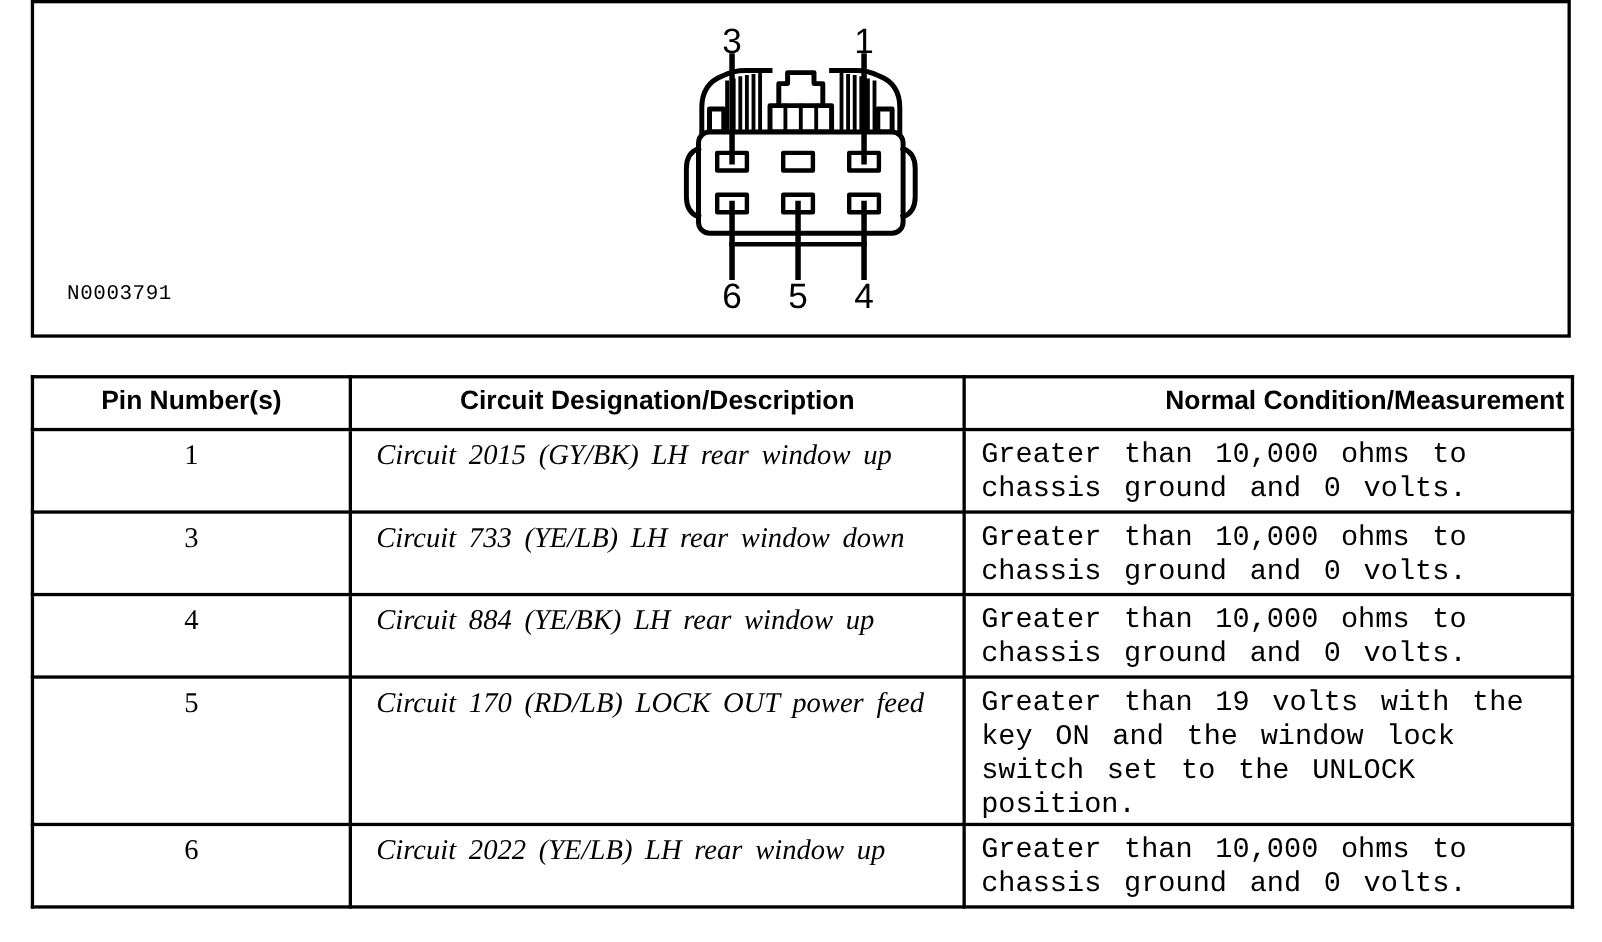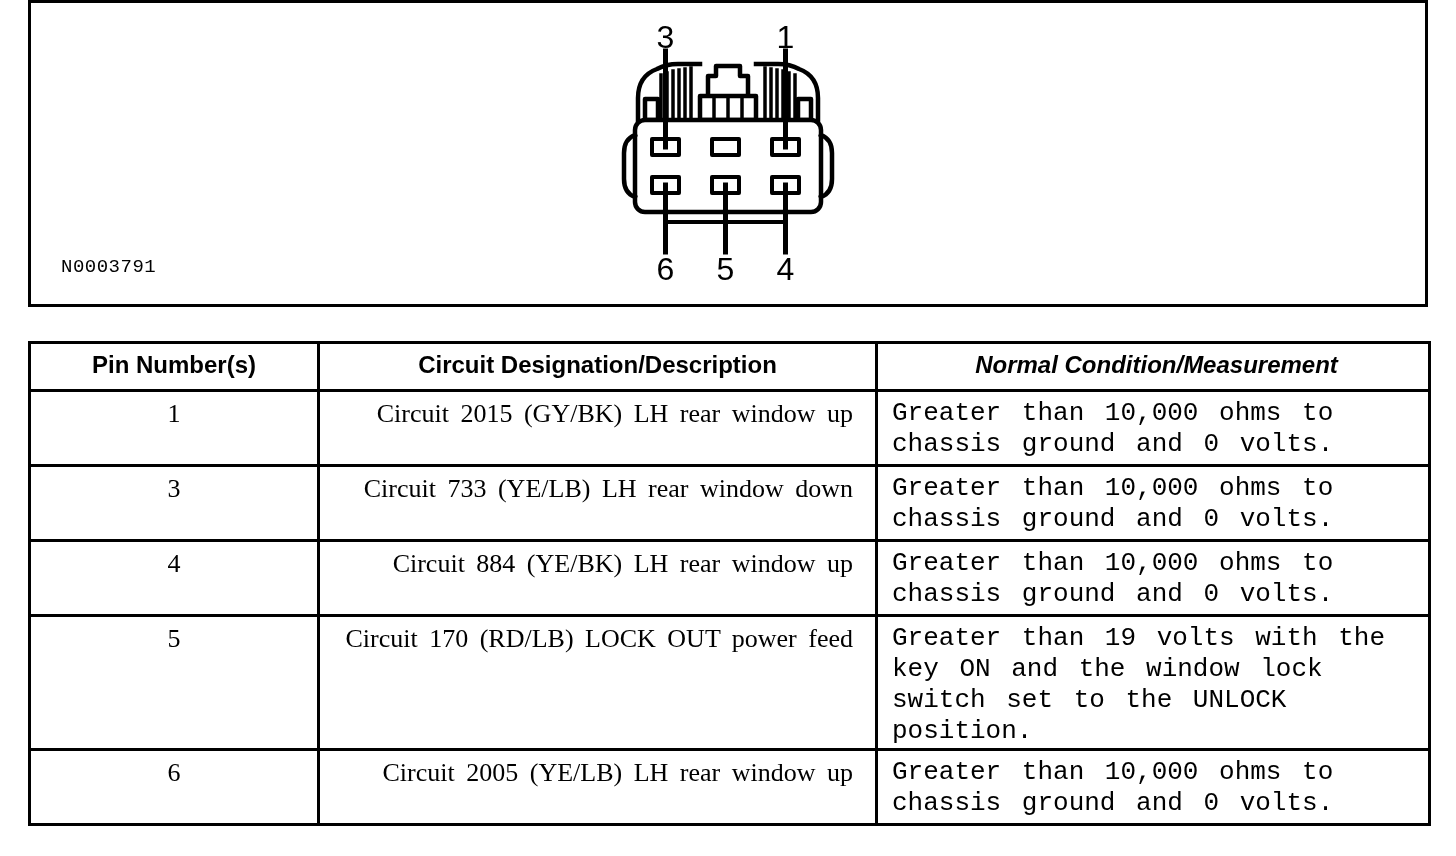--- a/index.html
+++ b/index.html
@@ -65,35 +65,34 @@
   .pinout-table th {
     font-family: "Liberation Sans", sans-serif;
     font-size: 24px;
     font-weight: bold;
     height: 39px;
     padding: 6px 6px 0 6px;
     text-align: center;
     line-height: 30px;
   }
   .pinout-table th.condition-h {
-    text-align: center;
+    text-align: right;
     padding-left: 13px;
-    font-style: italic;
   }
   .pinout-table td {
     font-family: "Liberation Serif", serif;
     font-size: 26px;
     line-height: 31px;
     word-spacing: 5px;
     padding-top: 6px;
   }
   .pinout-table tr.row-std { height: 75px; }
   .pinout-table tr.row-tall { height: 106px; }
   td.pin-cell { text-align: center; }
-  td.circuit-cell { text-align: right; padding-left: 22px; padding-right: 22px; }
+  td.circuit-cell { text-align: left; padding-left: 22px; padding-right: 22px; font-style: italic; }
   td.condition-cell { text-align: left; padding-left: 14px; padding-right: 14px; font-family: Liberation Mono, monospace; }
   svg text {
     font-family: "Liberation Sans", sans-serif;
     font-size: 32px;
     fill: #000;
   }
 </style>
 </head>
 <body>
 
@@ -201,19 +200,19 @@
         <td class="circuit-cell">Circuit 884 (YE/BK) LH rear window up</td>
         <td class="condition-cell">Greater than 10,000 ohms to chassis ground and 0 volts.</td>
       </tr>
       <tr class="row-tall">
         <td class="pin-cell">5</td>
         <td class="circuit-cell">Circuit 170 (RD/LB) LOCK OUT power feed</td>
         <td class="condition-cell">Greater than 19 volts with the key ON and the window lock switch set to the UNLOCK position.</td>
       </tr>
       <tr class="row-std">
         <td class="pin-cell">6</td>
-        <td class="circuit-cell">Circuit 2005 (YE/LB) LH rear window up</td>
+        <td class="circuit-cell">Circuit 2022 (YE/LB) LH rear window up</td>
         <td class="condition-cell">Greater than 10,000 ohms to chassis ground and 0 volts.</td>
       </tr>
     </tbody>
   </table>
 
 </div>
 
 </body></html>

